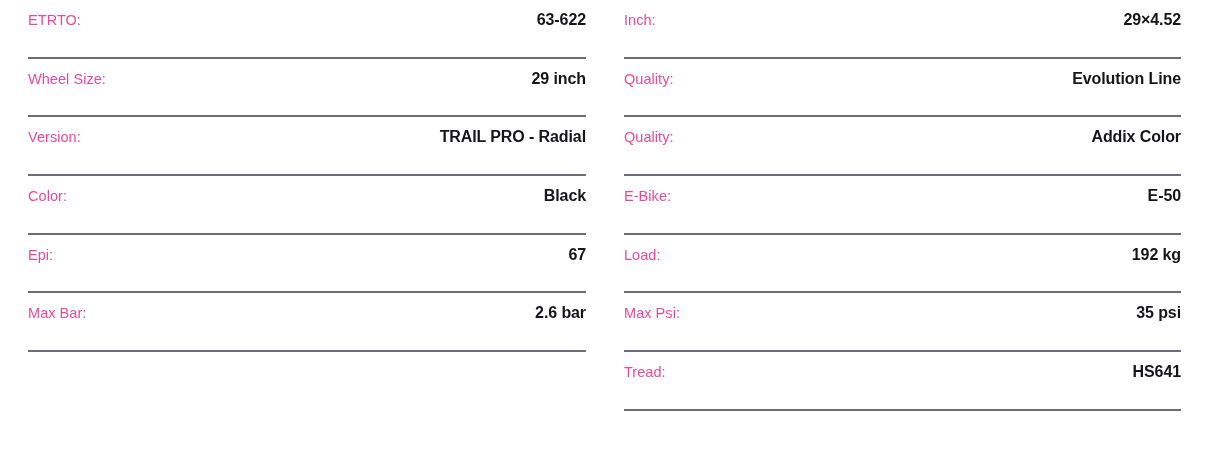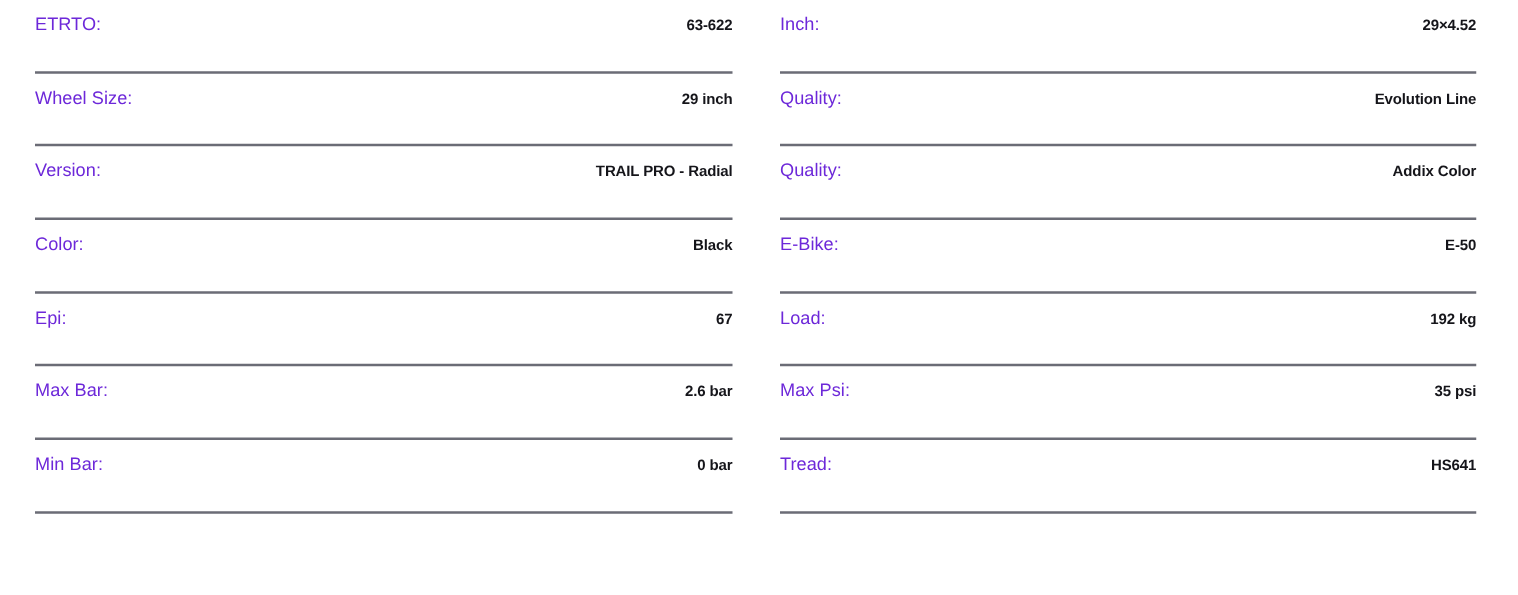--- a/index.html
+++ b/index.html
@@ -50,28 +50,28 @@
     align-items: flex-start;
     justify-content: space-between;
     border-bottom: 2px solid #6b6c76;
     box-sizing: border-box;
     padding-top: 11px;
   }
 
   .spec-label {
     font-size: 14.5px;
     font-weight: 400;
-    color: #6d28d9;
+    color: #ec4899;
     letter-spacing: 0.05px;
     line-height: 18px;
     white-space: nowrap;
   }
 
   .spec-value {
-    font-size: 12px;
+    font-size: 16px;
     font-weight: 700;
     color: #15151a;
     letter-spacing: -0.1px;
     line-height: 18px;
     white-space: nowrap;
     text-align: right;
   }
 </style>
 </head>
 <body>
@@ -96,24 +96,20 @@
       <span class="spec-value">Black</span>
     </div>
     <div class="spec-row">
       <span class="spec-label">Epi:</span>
       <span class="spec-value">67</span>
     </div>
     <div class="spec-row">
       <span class="spec-label">Max Bar:</span>
       <span class="spec-value">2.6 bar</span>
     </div>
-    <div class="spec-row">
-      <span class="spec-label">Min Bar:</span>
-      <span class="spec-value">0 bar</span>
-    </div>
   </div>
 
   <div class="spec-column right">
     <div class="spec-row">
       <span class="spec-label">Inch:</span>
       <span class="spec-value">29×4.52</span>
     </div>
     <div class="spec-row">
       <span class="spec-label">Quality:</span>
       <span class="spec-value">Evolution Line</span>

